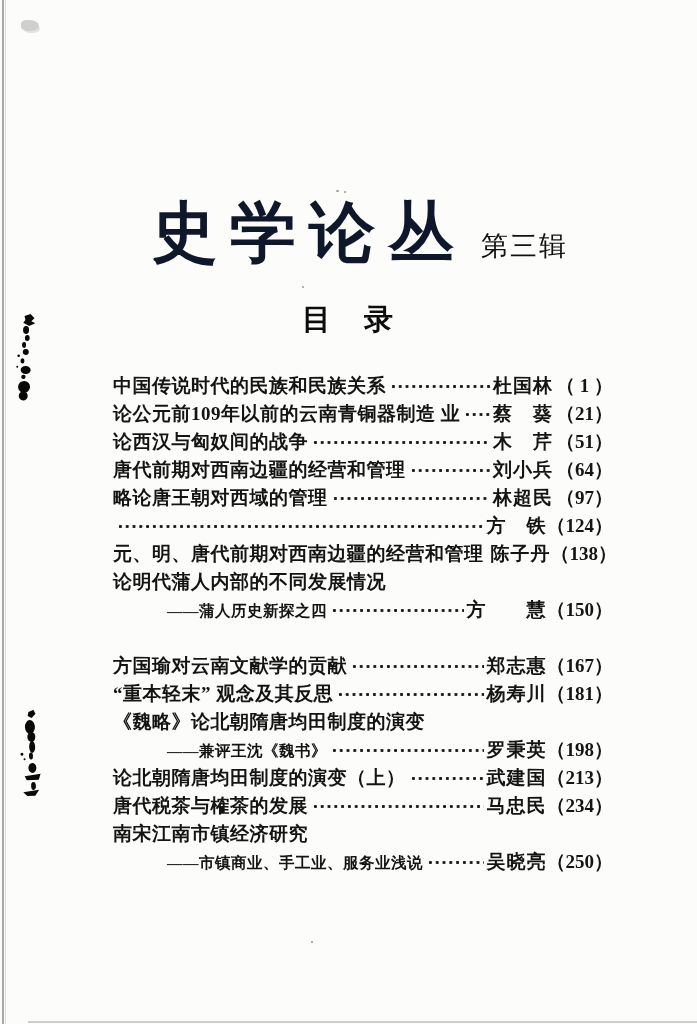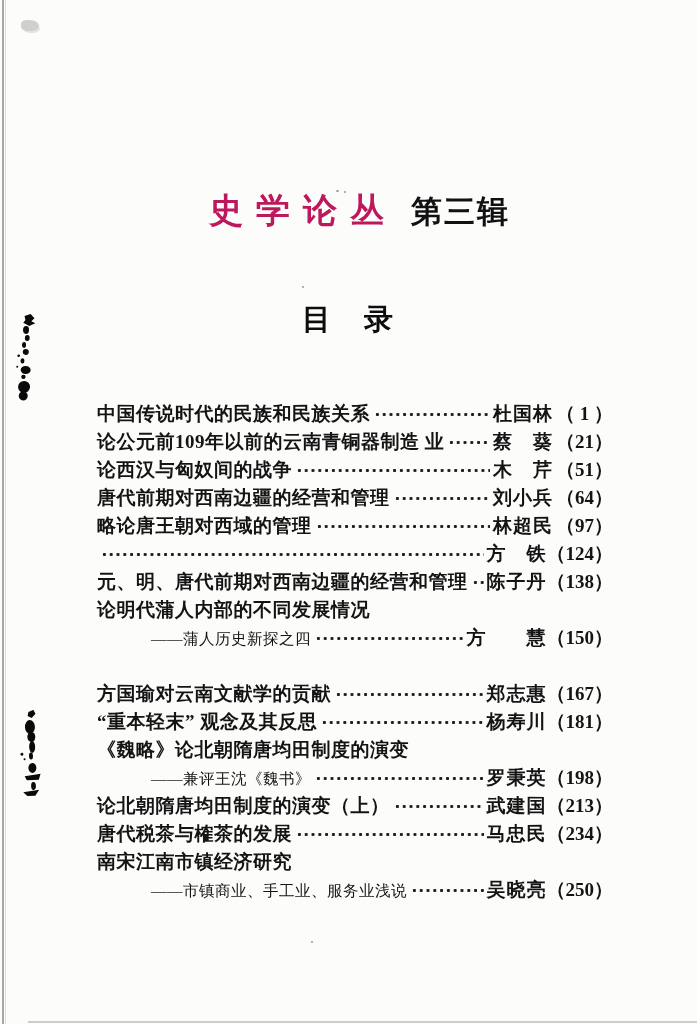--- a/index.html
+++ b/index.html
@@ -23,49 +23,48 @@
   }
   .speck{position:absolute;background:#9a9a98;border-radius:50%;}
 
   .title-block{
     position:absolute;top:188px;left:0;right:0;
     text-align:center;padding-left:22px;
     white-space:nowrap;
   }
   .book-title{
     display:inline;
-    font-size:34px;font-weight:900;letter-spacing:13px;
-    margin:0;color:#be185d;
+    font-size:66px;font-weight:900;letter-spacing:13px;
+    margin:0;color:#0f172a;
   }
   .book-volume{
     display:inline-block;
-    font-size:31px;font-weight:700;letter-spacing:2px;
+    font-size:27px;font-weight:400;letter-spacing:2px;
     margin-left:14px;color:#111;
   }
   .contents-heading{
     position:absolute;top:300px;left:0;right:0;
     text-align:center;
     font-size:29px;font-weight:900;letter-spacing:2px;
     margin:0;color:#0d0d0d;
   }
 
   .toc{
-    position:absolute;left:97px;right:84px;top:372px;
+    position:absolute;left:113px;right:84px;top:372px;
     font-weight:700;
-    margin-top:28px;
   }
   .row{
     display:flex;align-items:baseline;
     height:28px;line-height:28px;
     font-size:19px;
     white-space:nowrap;
   }
   .row.gap{margin-top:28px;}
   .row .t{flex:0 0 auto;letter-spacing:0.5px;}
-  .row.indent .t{margin-left:54px;font-size:15.5px;font-weight:400;}
+  .row.indent .t{margin-left:54px;font-size:15.5px;font-weight:700;}
   .row .dots{
     flex:1 1 auto;align-self:center;height:7px;margin:0 3px 0 4px;
     background-image:radial-gradient(circle,#1c1c1c 1.35px,transparent 1.6px);
     background-size:6.8px 7px;background-repeat:repeat-x;background-position:0 45%;
   }
   .row .a{flex:0 0 auto;letter-spacing:1px;}
   .row .p{flex:0 0 auto;min-width:60px;text-align:right;letter-spacing:0;}
 </style>
 </head>
 <body>

